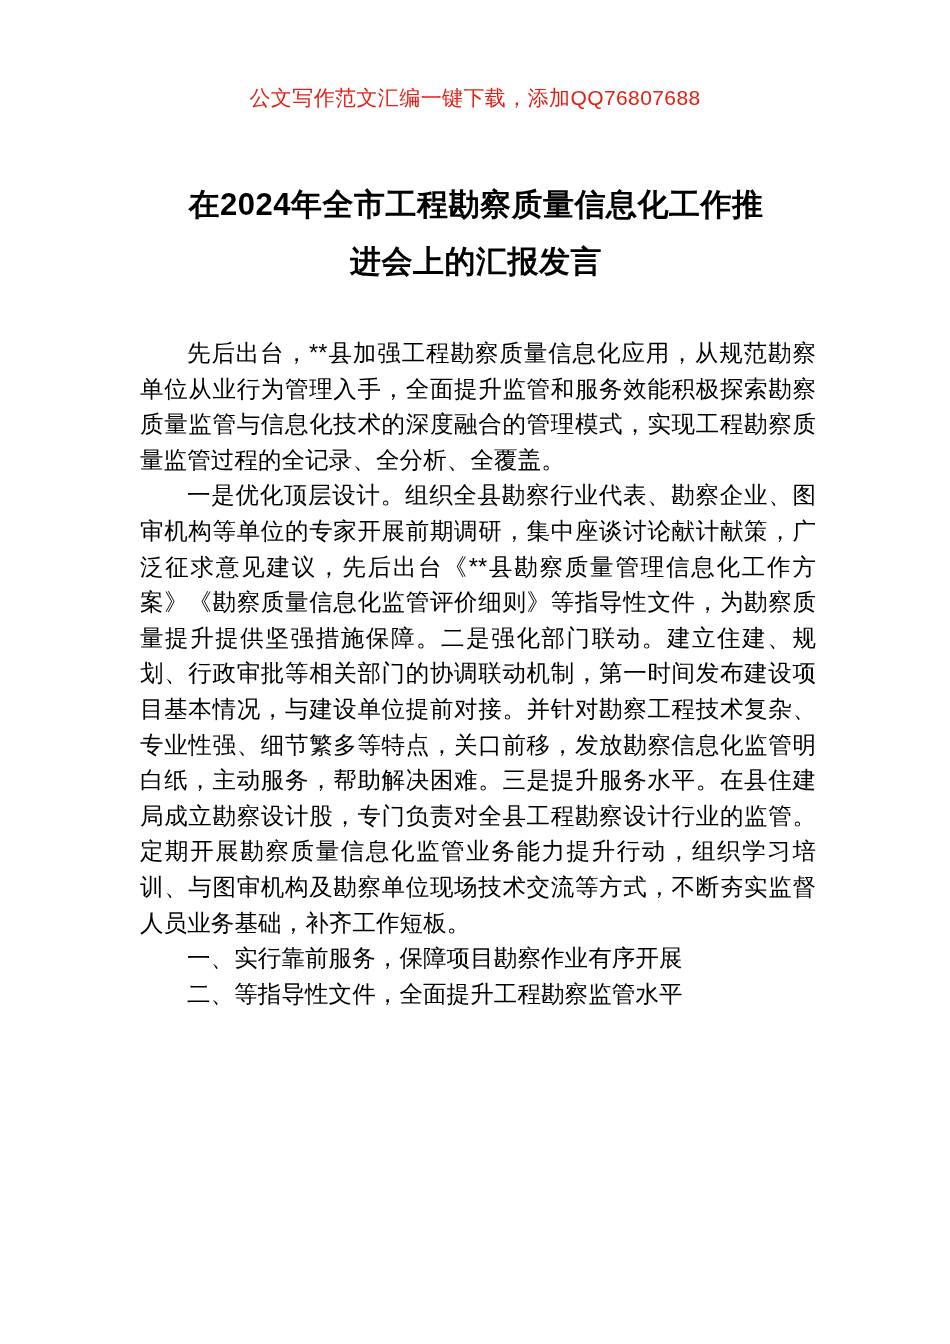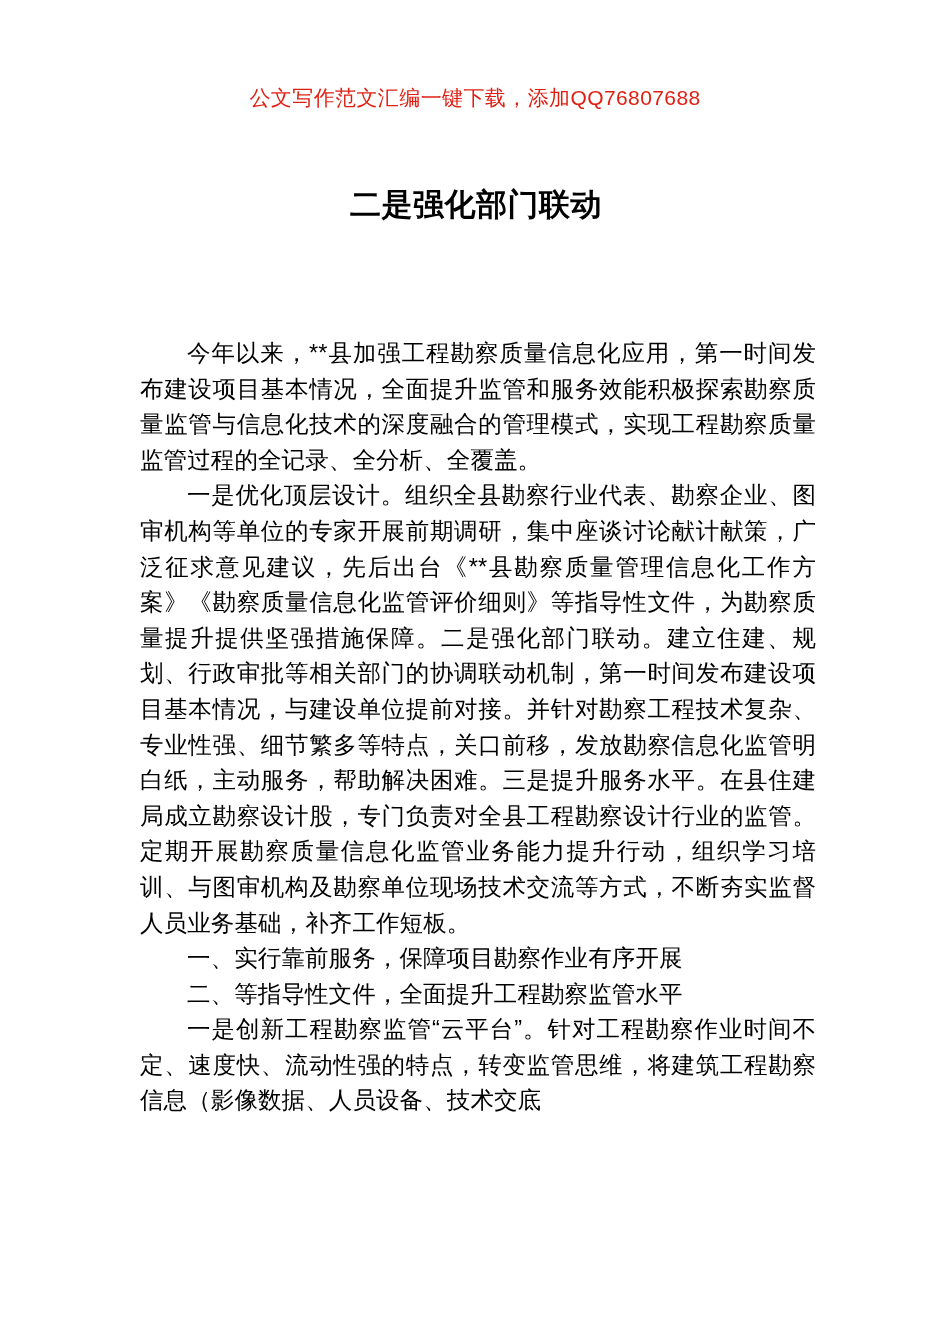--- a/index.html
+++ b/index.html
@@ -77,24 +77,24 @@
   }
 </style>
 </head>
 <body>
 
 <div class="page">
 
   <div class="promo-banner">公文写作范文汇编一键下载，添加QQ76807688</div>
 
   <div class="doc-title">
-    <div>二是强化部门联动</div>
+    <div>在2024年全市工程勘察质量信息化工作推</div>
+    <div>进会上的汇报发言</div>
   </div>
 
   <div class="doc-body">
-    <p class="para indent">今年以来，**县加强工程勘察质量信息化应用，第一时间发布建设项目基本情况，全面提升监管和服务效能积极探索勘察质量监管与信息化技术的深度融合的管理模式，实现工程勘察质量监管过程的全记录、全分析、全覆盖。</p>
+    <p class="para indent">先后出台，**县加强工程勘察质量信息化应用，从规范勘察单位从业行为管理入手，全面提升监管和服务效能积极探索勘察质量监管与信息化技术的深度融合的管理模式，实现工程勘察质量监管过程的全记录、全分析、全覆盖。</p>
     <p class="para indent">一是优化顶层设计。组织全县勘察行业代表、勘察企业、图审机构等单位的专家开展前期调研，集中座谈讨论献计献策，广泛征求意见建议，先后出台《**县勘察质量管理信息化工作方案》《勘察质量信息化监管评价细则》等指导性文件，为勘察质量提升提供坚强措施保障。二是强化部门联动。建立住建、规划、行政审批等相关部门的协调联动机制，第一时间发布建设项目基本情况，与建设单位提前对接。并针对勘察工程技术复杂、专业性强、细节繁多等特点，关口前移，发放勘察信息化监管明白纸，主动服务，帮助解决困难。三是提升服务水平。在县住建局成立勘察设计股，专门负责对全县工程勘察设计行业的监管。定期开展勘察质量信息化监管业务能力提升行动，组织学习培训、与图审机构及勘察单位现场技术交流等方式，不断夯实监督人员业务基础，补齐工作短板。</p>
     <p class="para indent">一、实行靠前服务，保障项目勘察作业有序开展</p>
     <p class="para indent">二、等指导性文件，全面提升工程勘察监管水平</p>
-    <p class="para indent">一是创新工程勘察监管“云平台”。针对工程勘察作业时间不定、速度快、流动性强的特点，转变监管思维，将建筑工程勘察信息（影像数据、人员设备、技术交底</p>
   </div>
 
 </div>
 
 </body></html>

